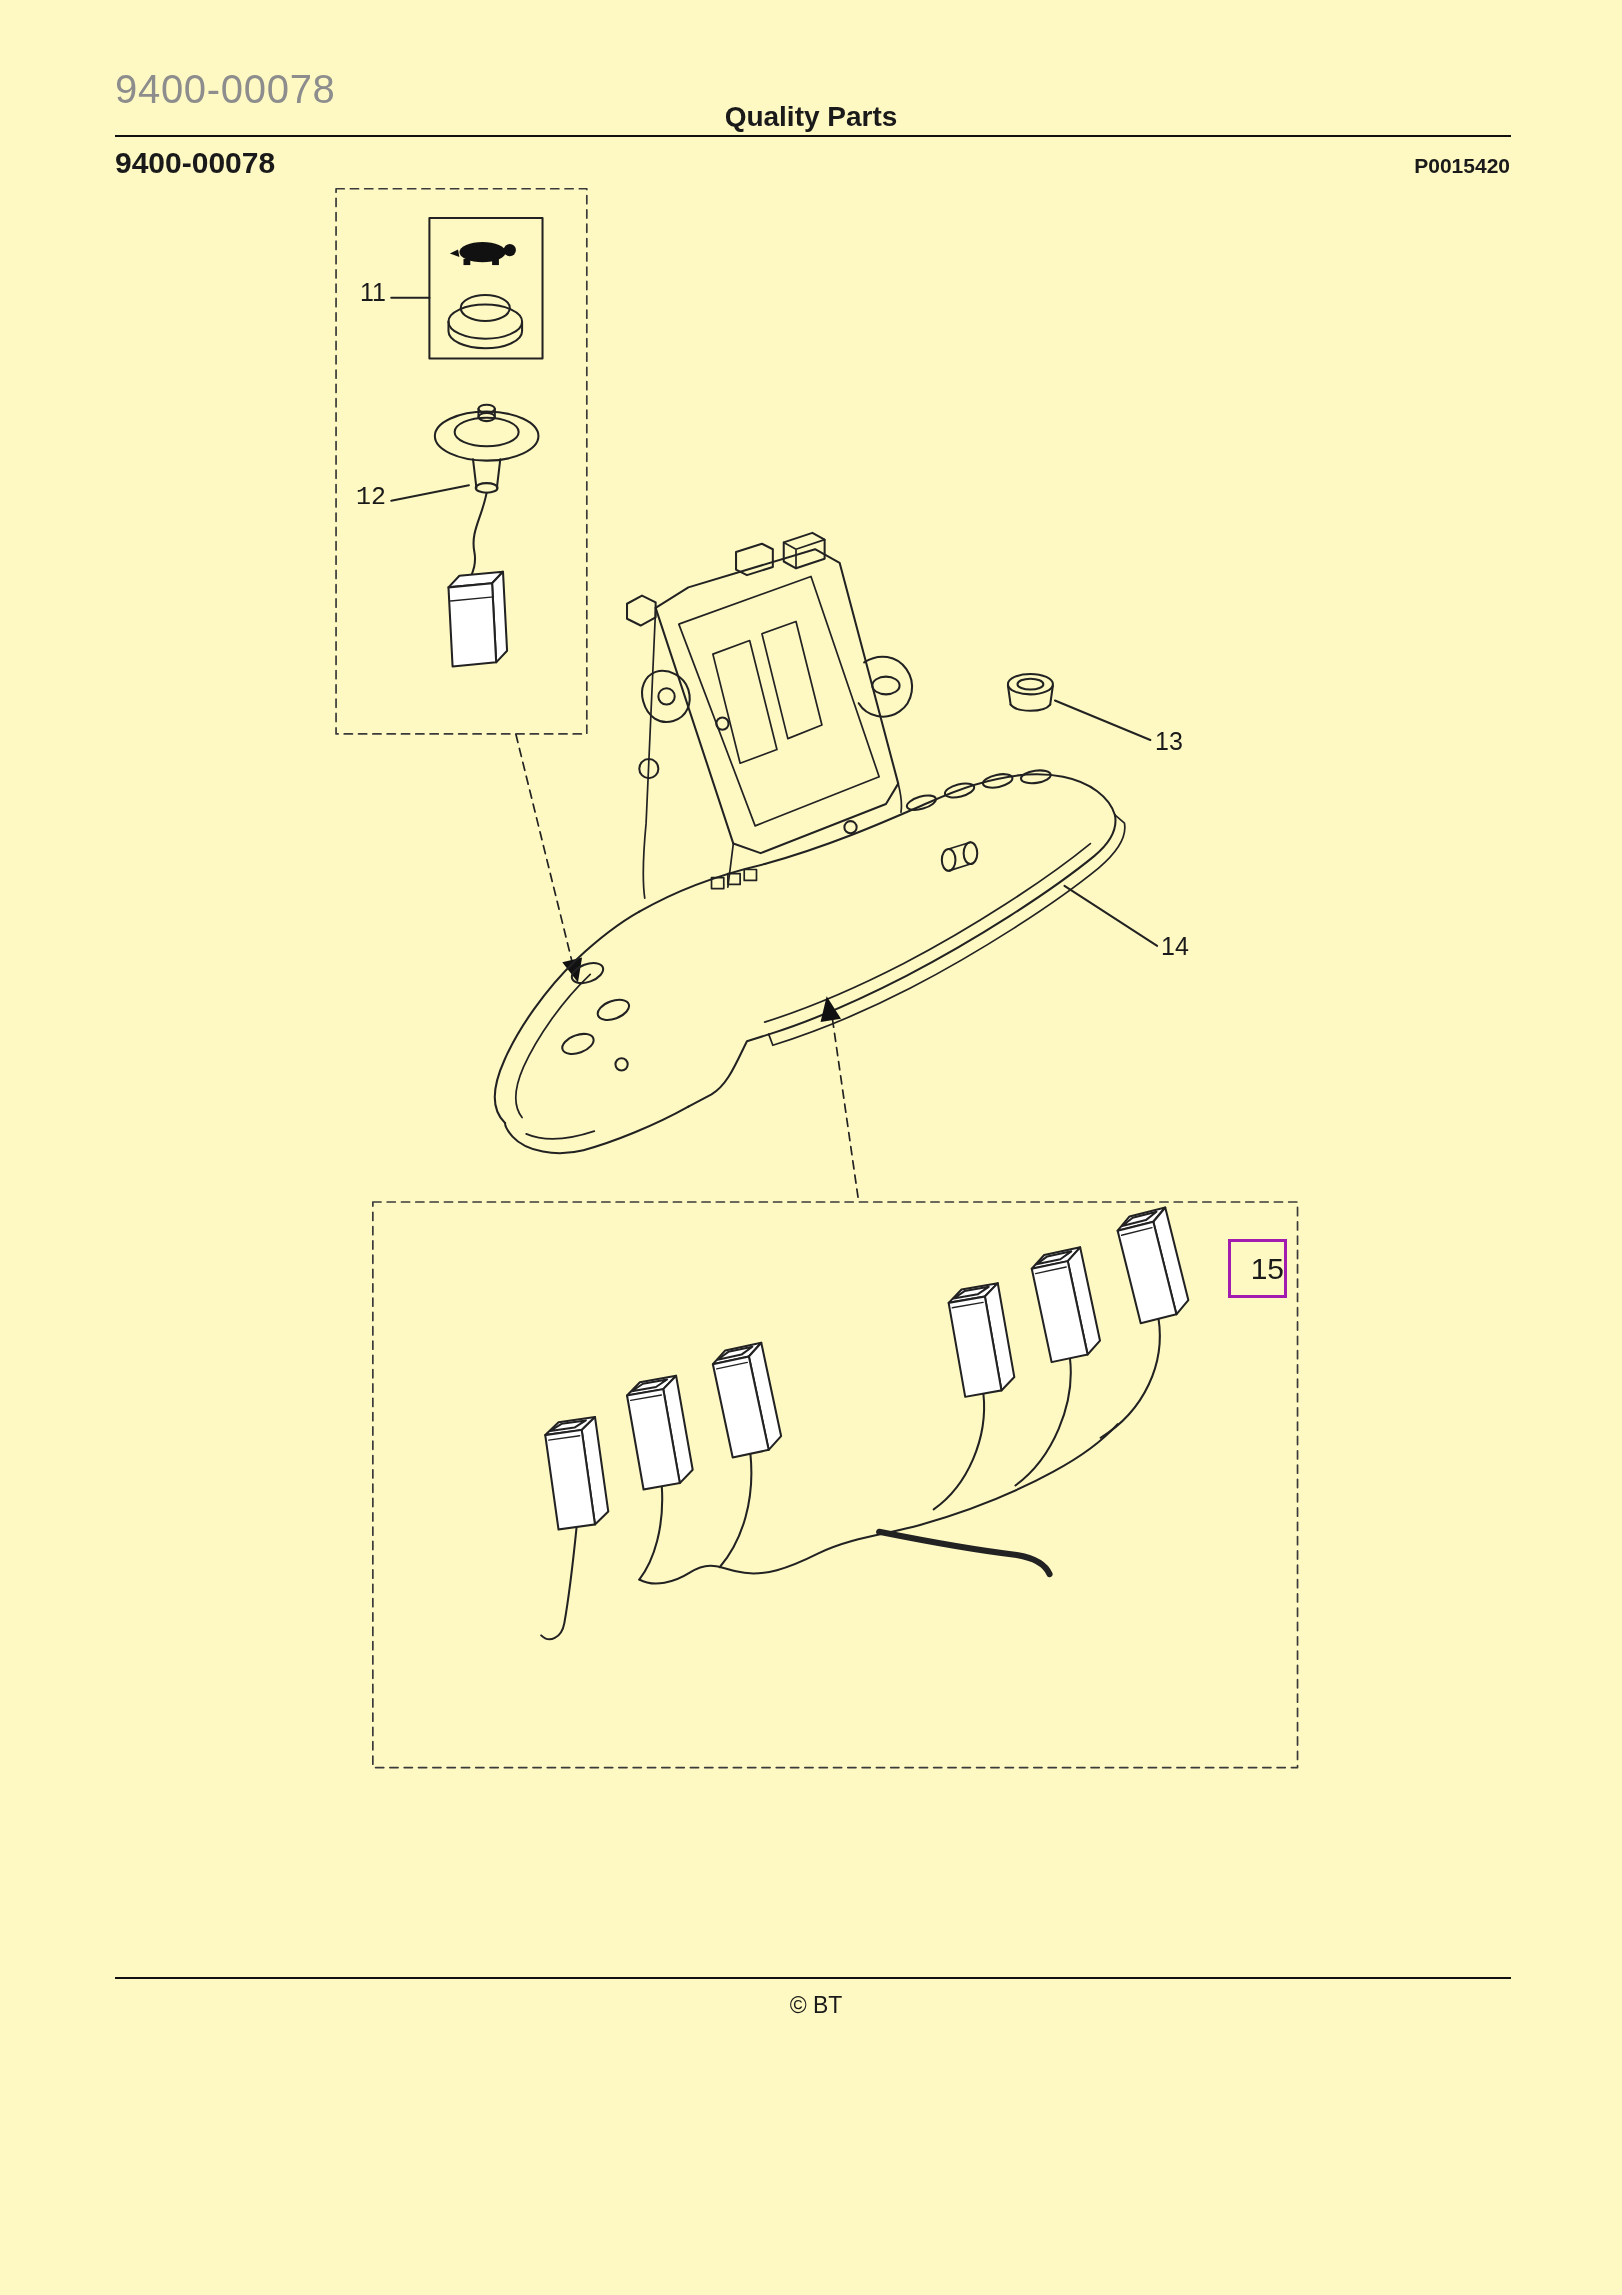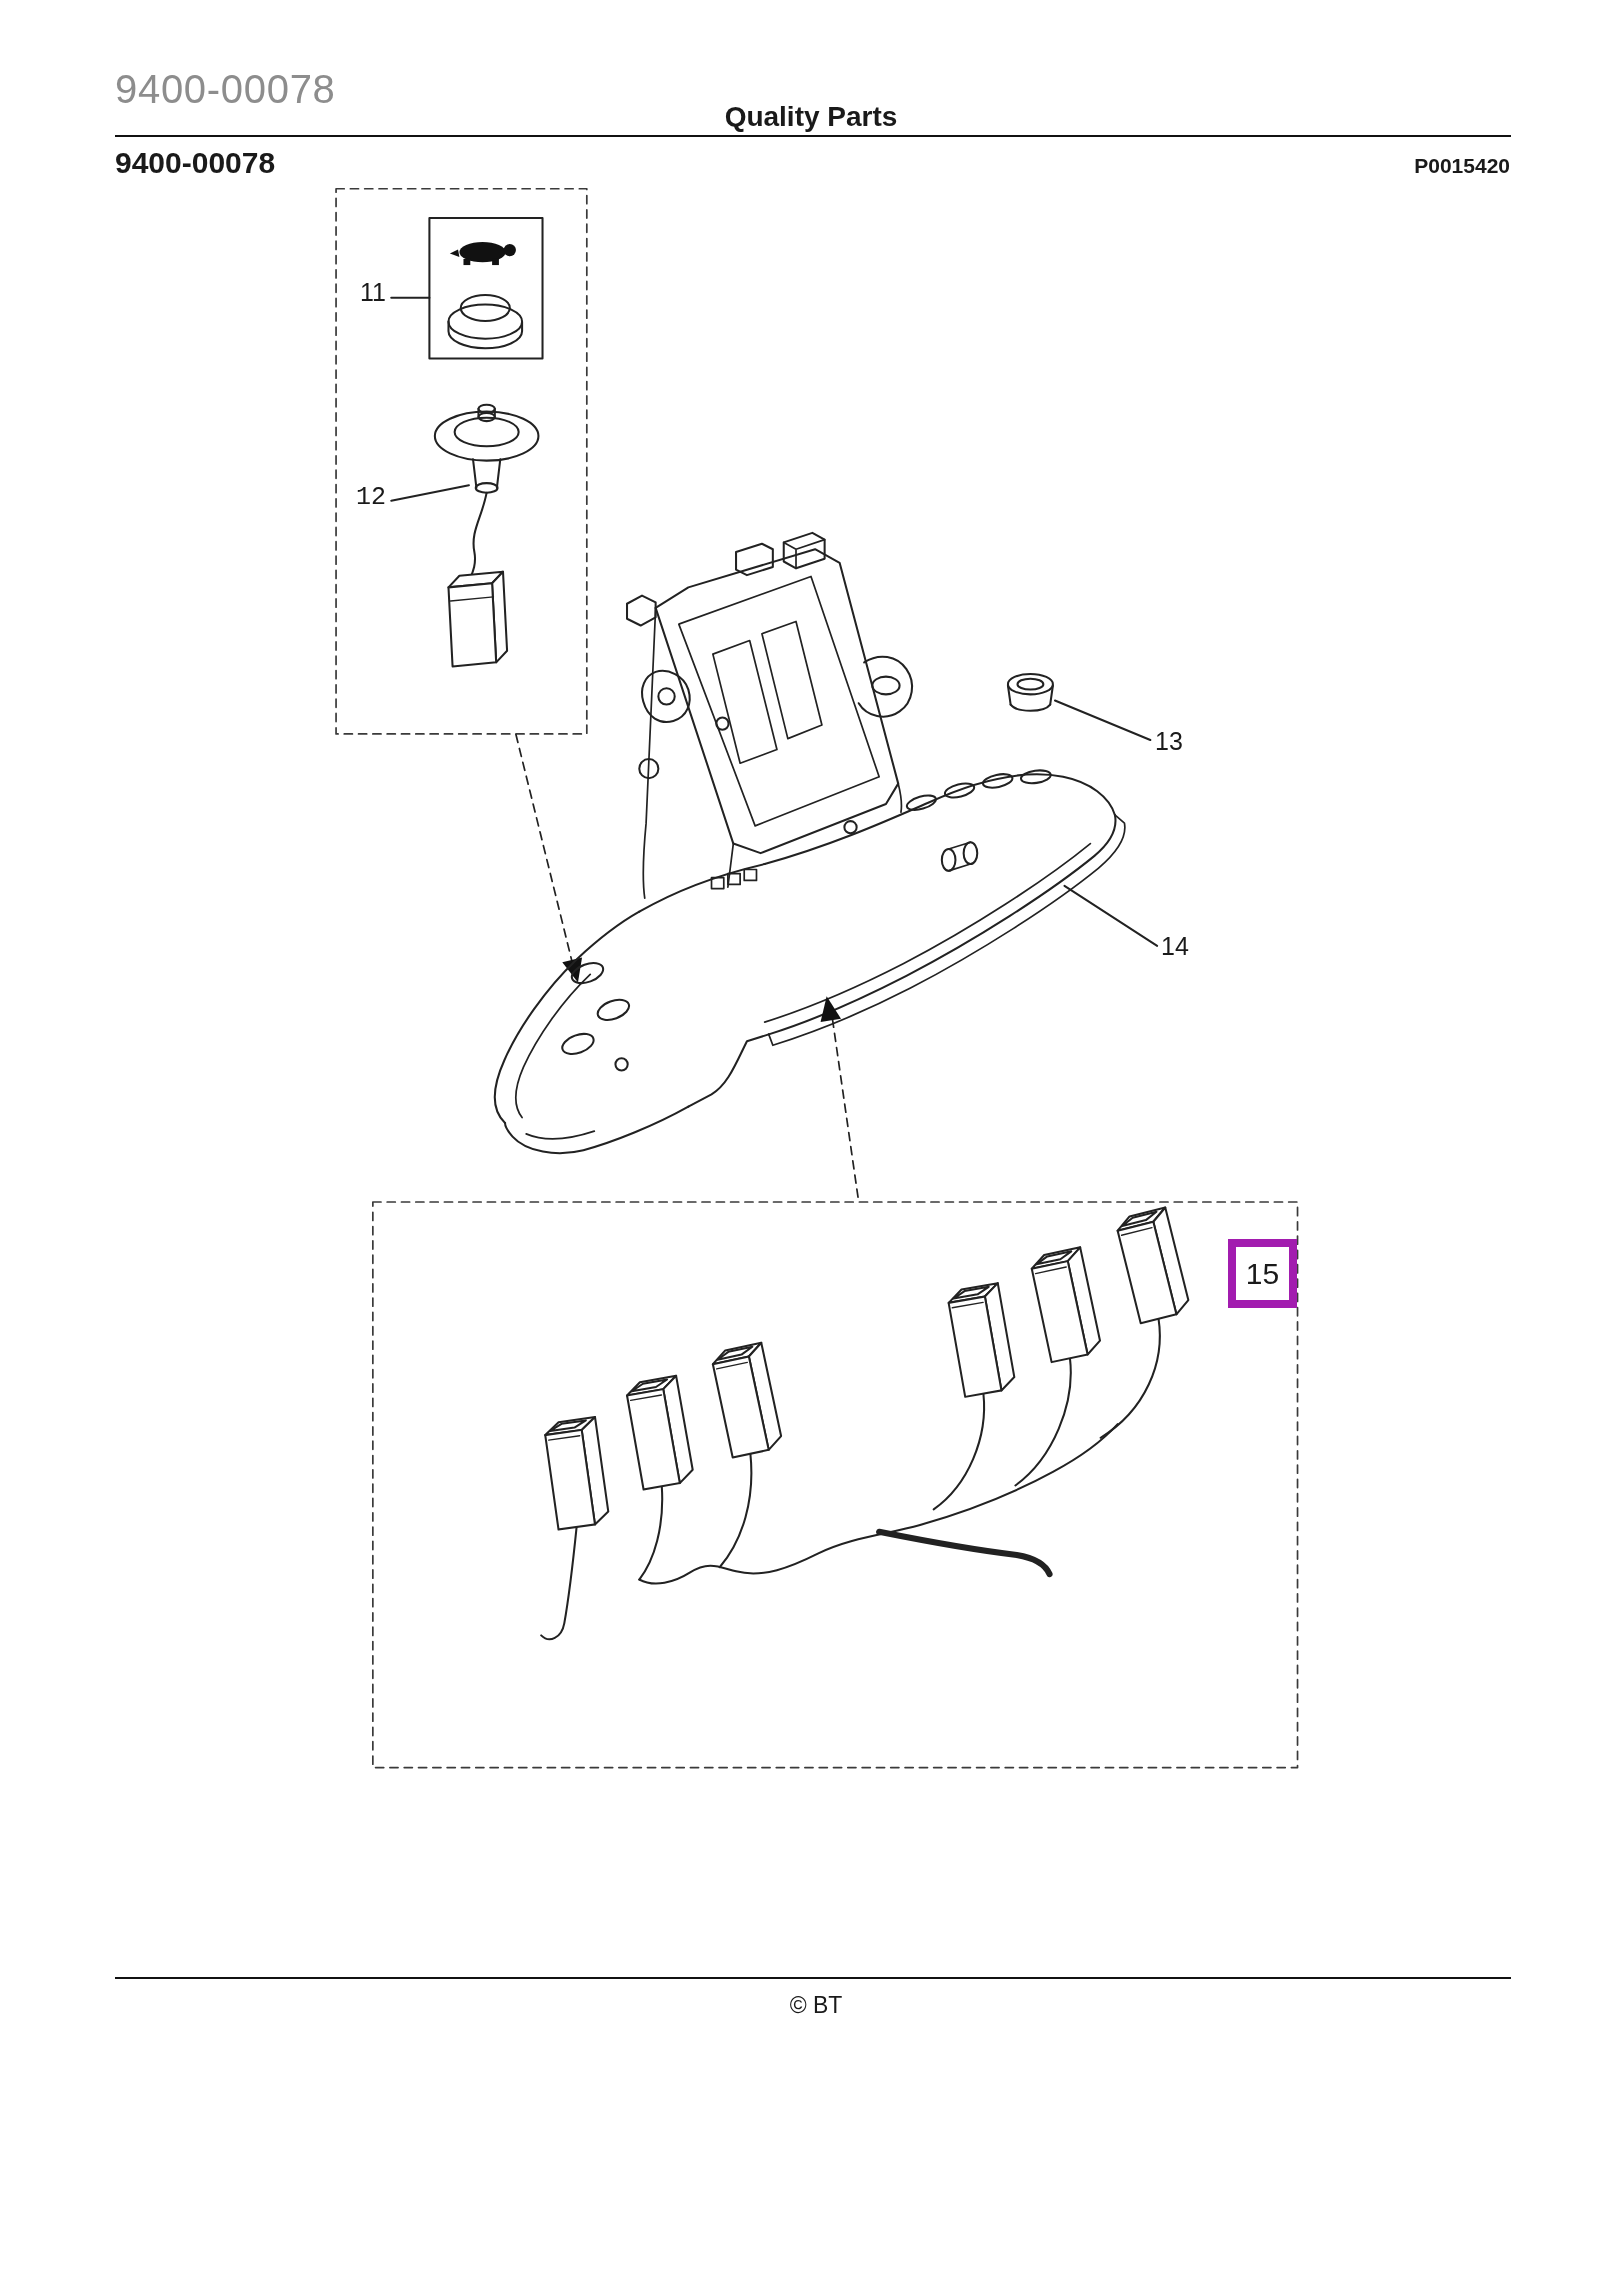--- a/index.html
+++ b/index.html
@@ -1,37 +1,37 @@
 <!DOCTYPE html>
 <html style="font-size:11px"><head>
 <meta charset="utf-8">
 <style>
   html,body{margin:0;padding:0;background:#e8e8e8;}
   .page{
     position:relative;
     width:1622px;height:2295px;
-    background:#ffffff;
+    background:#fef9c3;
     font-family:"Liberation Sans", sans-serif;
     color:#1a1a1a;
     overflow:hidden;
   }
   .abs{position:absolute;}
   .hdr-gray{left:115px;top:67px;font-size:40px;color:#8d8d8d;letter-spacing:0.7px;}
   .hdr-title{left:0;right:0;top:101px;text-align:center;font-size:28px;font-weight:bold;}
   .hdr-rule{left:115px;top:135px;width:1396px;height:2px;background:#111;}
   .hdr-doc{left:115px;top:146px;font-size:30px;font-weight:bold;}
   .hdr-code{right:112px;top:154px;font-size:21px;font-weight:bold;}
   .callout{font-size:25px;color:#1a1a1a;}
   .c11{left:315px;top:278px;width:71px;text-align:right;}
   .c12{left:315px;top:483px;width:71px;text-align:right;font-family:Liberation Mono, monospace;}
   .c13{left:1155px;top:727px;}
   .c14{left:1161px;top:932px;}
   .c15-box{
     left:1228px;top:1239px;width:53px;height:53px;
-    border:8px solid #a21caf;text-align:center;line-height:53px;font-size:30px;
+    border:3px solid #a21caf;text-align:right;line-height:53px;font-size:30px;
   }
   .ftr-rule{left:115px;top:1977px;width:1396px;height:2px;background:#111;}
   .ftr-copy{left:0;right:0;top:1992px;text-align:center;font-size:23px;font-weight:normal;margin-left:10px;}
   svg.art{position:absolute;left:0;top:0;}
 </style>
 </head>
 <body>
 
 <div class="page">
 

